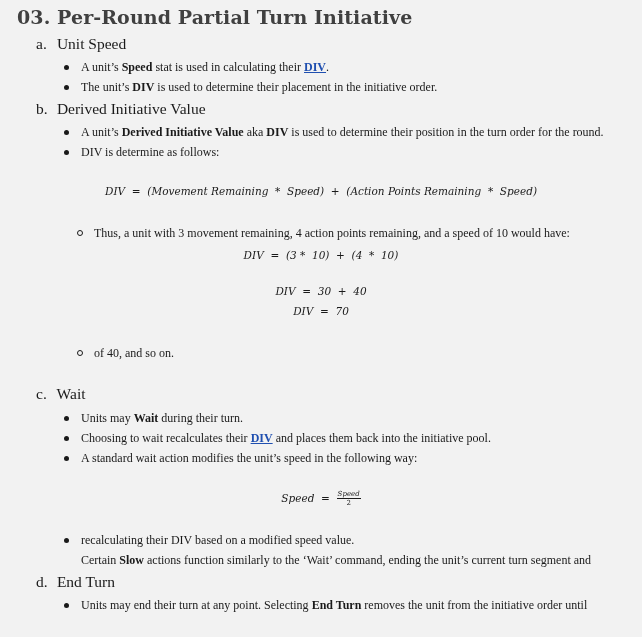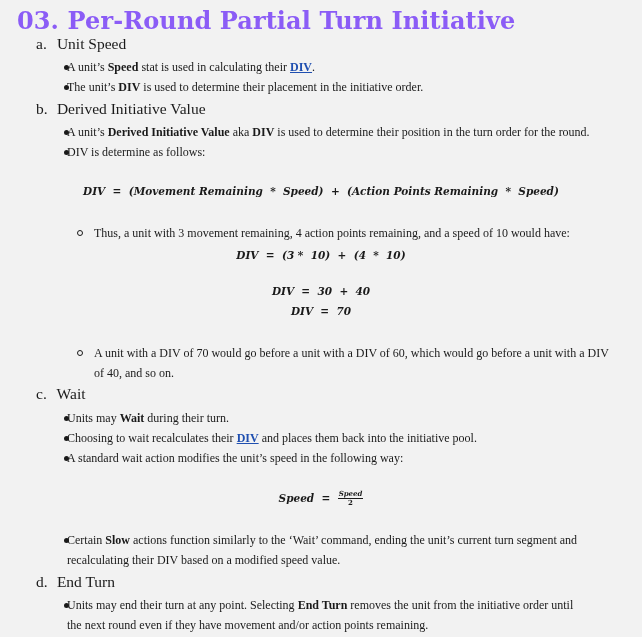--- a/index.html
+++ b/index.html
@@ -5,49 +5,49 @@
   html, body { margin: 0; padding: 0; }
   body {
     width: 642px; height: 637px; overflow: hidden;
     background: #f2f2f2; color: #1a1a1a;
     font-family: "Liberation Serif", "DejaVu Serif", serif;
     position: relative;
   }
   .title {
     position: absolute; left: 17px; top: 6px;
     font-family: "DejaVu Serif", serif; font-weight: bold;
-    font-size: 24px; color: #8b5cf6; letter-spacing: 0.1px;
+    font-size: 19px; color: #404040; letter-spacing: 0.1px;
     white-space: nowrap;
   }
   .h2 {
     position: absolute; left: 36px;
     font-size: 15.5px; color: #1a1a1a; white-space: nowrap;
   }
   .h2 .lbl { display: inline-block; width: 17px; }
   .bullet {
     position: absolute; left: 64px; font-size: 12px; line-height: 20px;
     color: #1a1a1a;
   }
   .bullet .dot {
     position: absolute; left: 0; top: 8px; width: 5px; height: 5px;
     background: #1a1a1a; border-radius: 50%;
   }
-  .bullet .txt { margin-left: 3px; display: block; }
+  .bullet .txt { margin-left: 17px; display: block; }
   .sub { position: absolute; left: 77px; font-size: 12px; line-height: 20px; }
   .sub .circ {
     position: absolute; left: 0; top: 7px; width: 4px; height: 4px;
     border: 1px solid #1a1a1a; border-radius: 50%;
   }
   .sub .txt { margin-left: 17px; display: block; }
   b { font-weight: bold; }
   a.link { color: #1f4fb0; font-weight: bold; text-decoration: underline; }
   .eq {
     position: absolute; left: 0; width: 642px; text-align: center;
     font-family: "DejaVu Serif", serif; font-style: italic;
-    font-size: 10.5px; color: #1a1a1a; white-space: pre; font-weight: bold;
+    font-size: 10.5px; color: #1a1a1a; white-space: pre;
   }
   .eq .n { font-style: normal; }
   .frac { display: inline-block; vertical-align: middle; text-align: center; font-size: 7px; line-height: 8px; }
   .frac .num { display: block; border-bottom: 1px solid #1a1a1a; padding: 0 1px; }
   .frac .den { display: block; font-style: normal; }
 </style>
 </head>
 <body>
 
 <div class="title">03. Per-Round Partial Turn Initiative</div>
@@ -84,21 +84,20 @@
   <span class="circ"></span>
   <span class="txt">Thus, a unit with 3 movement remaining, 4 action points remaining, and a speed of 10 would have:</span>
 </div>
 
 <div class="eq" style="top:249px">DIV  =  (3 *  10)  +  (4  *  10)</div>
 <div class="eq" style="top:285px">DIV  =  30  +  40</div>
 <div class="eq" style="top:305px">DIV  =  70</div>
 
 <div class="sub" style="top:343px">
   <span class="circ"></span>
-  <span class="txt">A unit with a DIV of 70 would go before a unit with a DIV of 60, which would go before a unit with a DIV</span>
   <span class="txt">of 40, and so on.</span>
 </div>
 
 <div class="h2" style="top:385px">
   <span class="lbl">c.</span>
   <span>Wait</span>
 </div>
 <div class="bullet" style="top:408px">
   <span class="dot"></span>
   <span class="txt"><span>Units may </span><b>Wait</b><span> during their turn.</span></span>
@@ -109,25 +108,24 @@
 </div>
 <div class="bullet" style="top:448px">
   <span class="dot"></span>
   <span class="txt">A standard wait action modifies the unit’s speed in the following way:</span>
 </div>
 
 <div class="eq" style="top:490px"><span>Speed</span>  <span class="n">=</span>  <span class="frac"><span class="num">Speed</span><span class="den">2</span></span></div>
 
 <div class="bullet" style="top:530px">
   <span class="dot"></span>
+  <span class="txt">recalculating their DIV based on a modified speed value.</span>
   <span class="txt"><span>Certain </span><b>Slow</b><span> actions function similarly to the ‘Wait’ command, ending the unit’s current turn segment and</span></span>
-  <span class="txt">recalculating their DIV based on a modified speed value.</span>
 </div>
 
 <div class="h2" style="top:573px">
   <span class="lbl">d.</span>
   <span>End Turn</span>
 </div>
 <div class="bullet" style="top:595px">
   <span class="dot"></span>
   <span class="txt"><span>Units may end their turn at any point. Selecting </span><b>End Turn</b><span> removes the unit from the initiative order until</span></span>
-  <span class="txt">the next round even if they have movement and/or action points remaining.</span>
 </div>
 
 </body></html>

